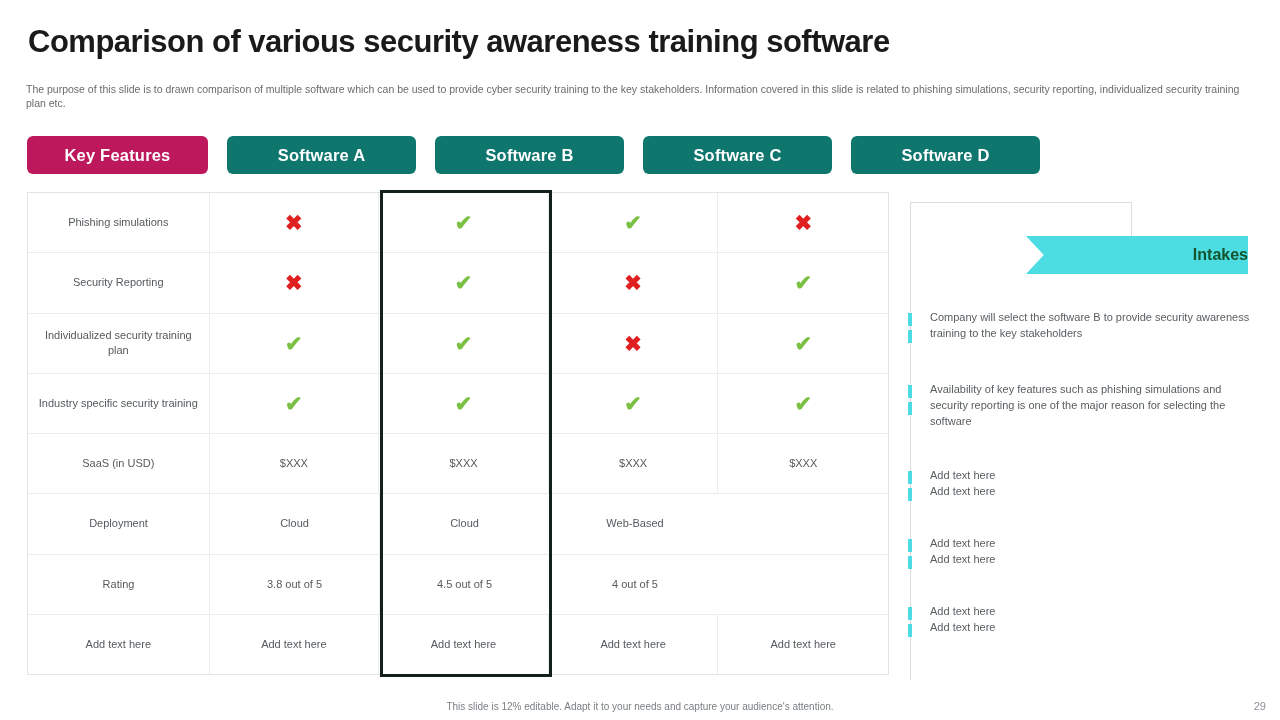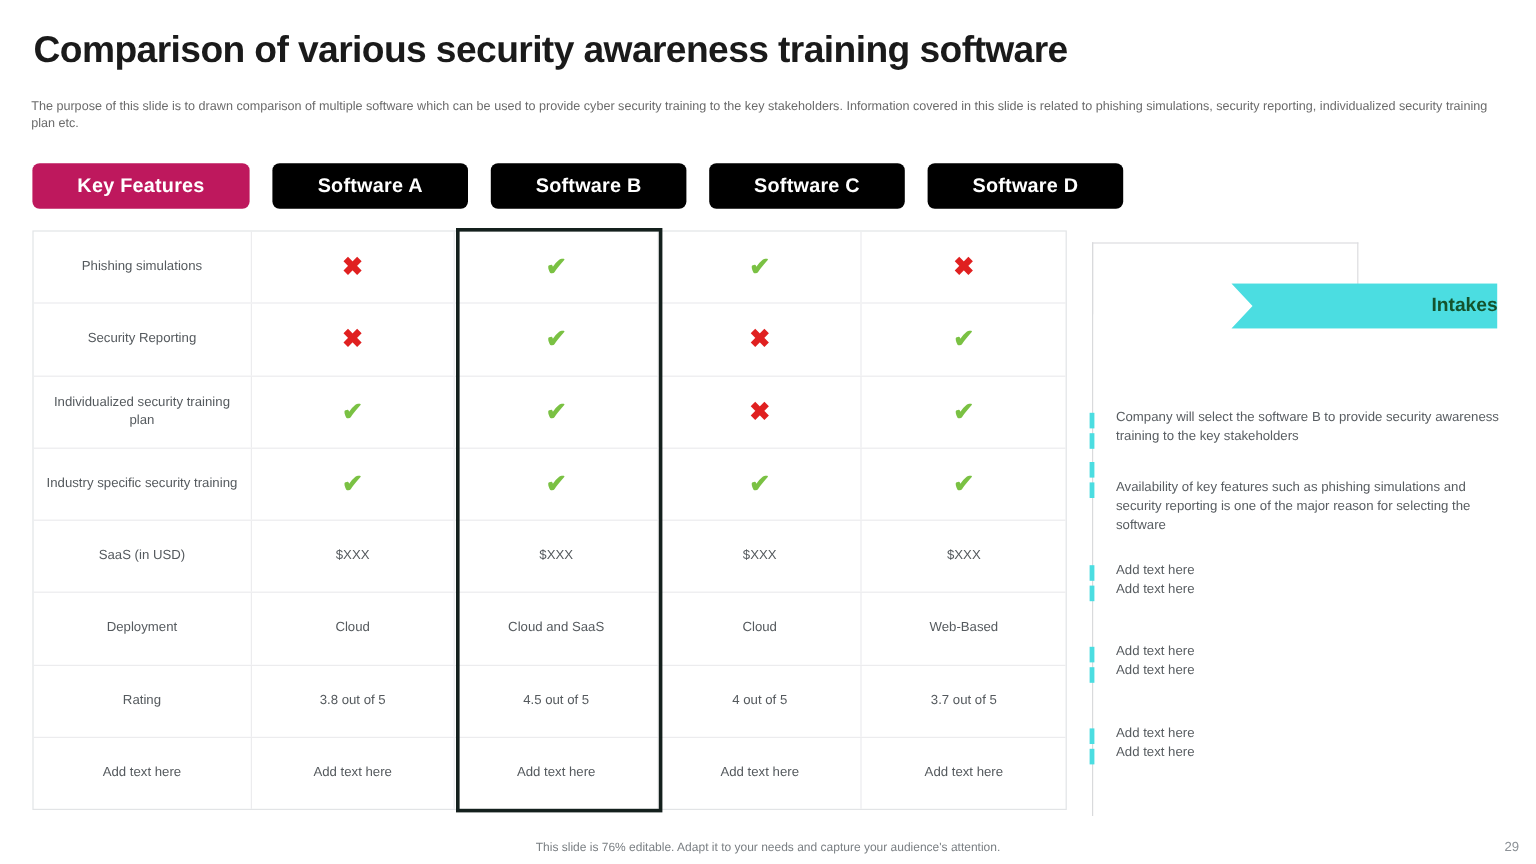--- a/index.html
+++ b/index.html
@@ -25,21 +25,21 @@
 
   
   .tabs{ position:absolute; left:27px; top:136px; display:flex; gap:19px; }
   .tab{
     height:38px; border-radius:6px;
     display:flex; align-items:center; justify-content:center;
     color:#ffffff; font-size:16.5px; font-weight:bold;
     letter-spacing:0.2px;
   }
   .tab.key{ width:181px; background:#be185d; }
-  .tab.sw { width:163px; background:#000000; }
+  .tab.sw { width:189px; background:#0f766e; }
 
   
   .table{
     position:absolute; left:27px; top:192px;
     width:862px; height:483px;
     border:1px solid #e2e4e6;
     display:flex; flex-direction:column;
   }
   .trow{ display:flex; flex:1; border-bottom:1px solid #ececee; }
   .trow:last-child{ border-bottom:none; }
@@ -221,44 +221,38 @@
       </div>
     </div>
     <div class="trow">
       <div class="tcell feat">
         <span>Deployment</span>
       </div>
       <div class="tcell val">
         <span>Cloud</span>
       </div>
       <div class="tcell val">
-        <span>Cloud and SaaS</span>
-      </div>
-      <div class="tcell val">
         <span>Cloud</span>
       </div>
       <div class="tcell val">
         <span>Web-Based</span>
       </div>
     </div>
     <div class="trow">
       <div class="tcell feat">
         <span>Rating</span>
       </div>
       <div class="tcell val">
         <span>3.8 out of 5</span>
       </div>
       <div class="tcell val">
         <span>4.5 out of 5</span>
       </div>
       <div class="tcell val">
         <span>4 out of 5</span>
-      </div>
-      <div class="tcell val">
-        <span>3.7 out of 5</span>
       </div>
     </div>
     <div class="trow">
       <div class="tcell feat">
         <span>Add text here</span>
       </div>
       <div class="tcell val">
         <span>Add text here</span>
       </div>
       <div class="tcell val">
@@ -275,33 +269,33 @@
 <div class="highlight"></div>
 
 <div class="panel">
   <div class="panel-box"></div>
   <div class="panel-line"></div>
   <div class="ribbon-notch"></div>
   <div class="ribbon">
     <span>Intakes</span>
   </div>
   <div id="bullets">
-      <div class="bullet" style="top: 113px; margin-top: 31px;">
+      <div class="bullet" style="top: 113px;">
         <div class="ticks">
           <i class="t1"></i>
           <i class="t2"></i>
         </div>
         <div class="btext" style="white-space: pre-line;">Company will select the software  B to provide  security awareness  training to the key stakeholders</div>
       </div>
       <div class="bullet" style="top: 185px;">
         <div class="ticks">
           <i class="t1"></i>
           <i class="t2"></i>
         </div>
-        <div class="btext" style="white-space: pre-line; margin-top: 17px;">Availability  of key features  such as phishing simulations  and security reporting  is one of the major reason for selecting the software</div>
+        <div class="btext" style="white-space: pre-line;">Availability  of key features  such as phishing simulations  and security reporting  is one of the major reason for selecting the software</div>
       </div>
       <div class="bullet" style="top: 271px;">
         <div class="ticks">
           <i class="t1"></i>
           <i class="t2"></i>
         </div>
         <div class="btext" style="white-space: pre-line;">Add text here
 Add text here</div>
       </div>
       <div class="bullet" style="top: 339px;">
@@ -316,14 +310,14 @@
         <div class="ticks">
           <i class="t1"></i>
           <i class="t2"></i>
         </div>
         <div class="btext" style="white-space: pre-line;">Add text here
 Add text here</div>
       </div>
     </div>
 </div>
 
-<div class="footer">This slide is 76% editable. Adapt it to your needs and capture your audience's attention.</div>
+<div class="footer">This slide is 12% editable. Adapt it to your needs and capture your audience's attention.</div>
 <div class="pageno">29</div>
 
 </body></html>

